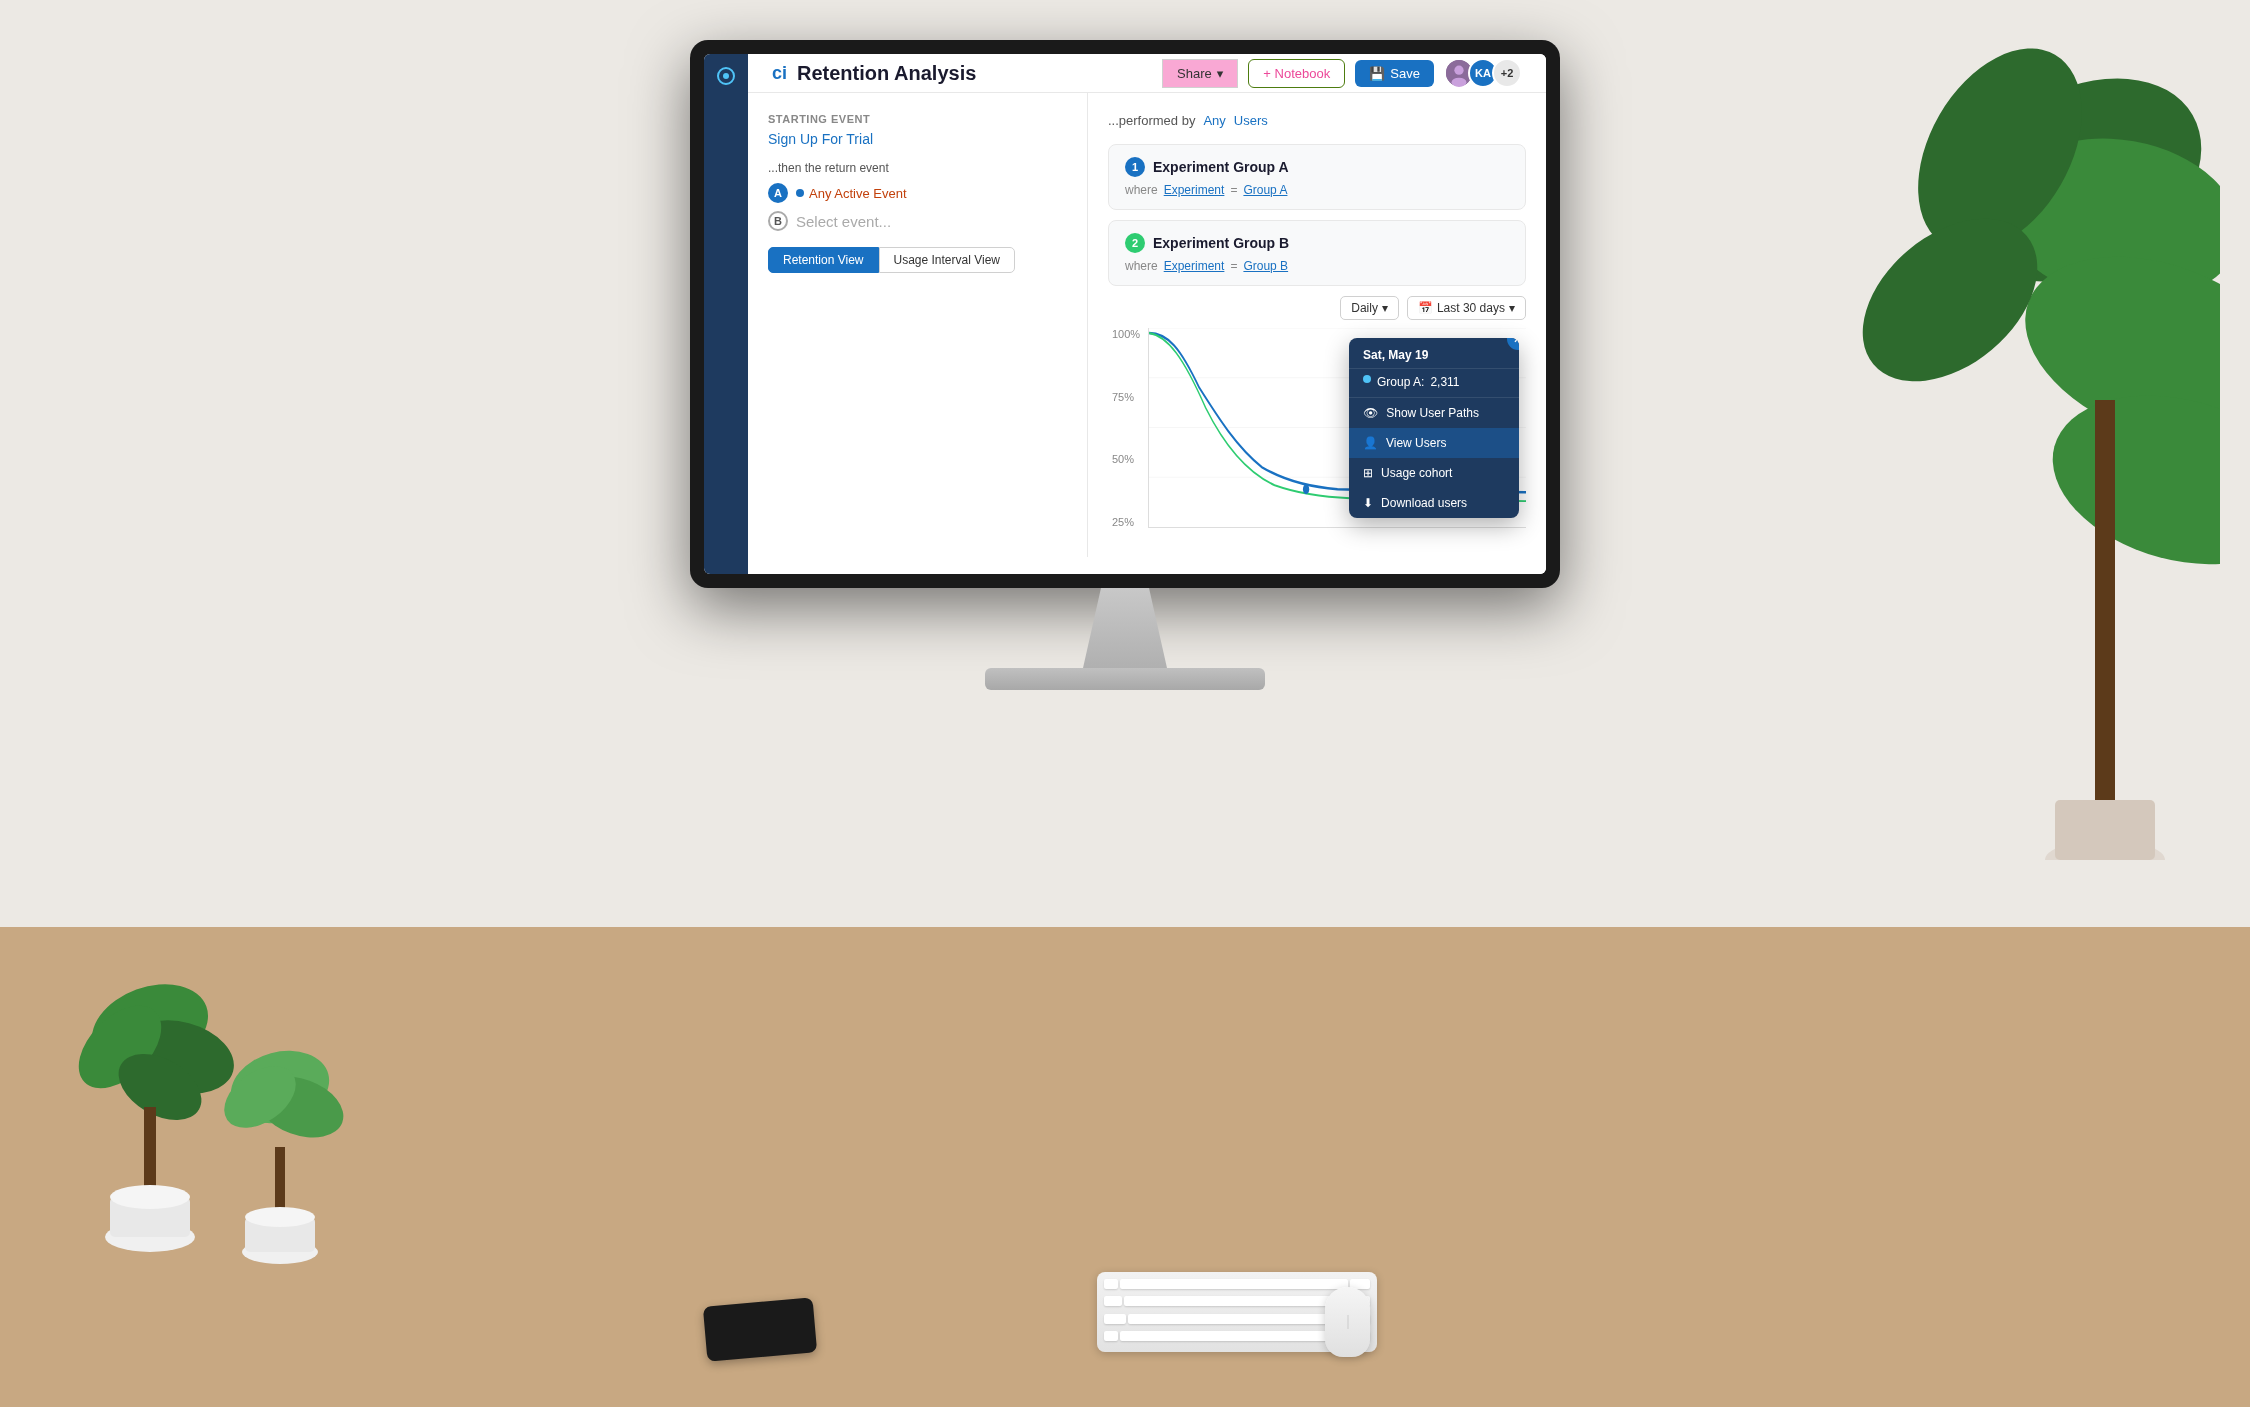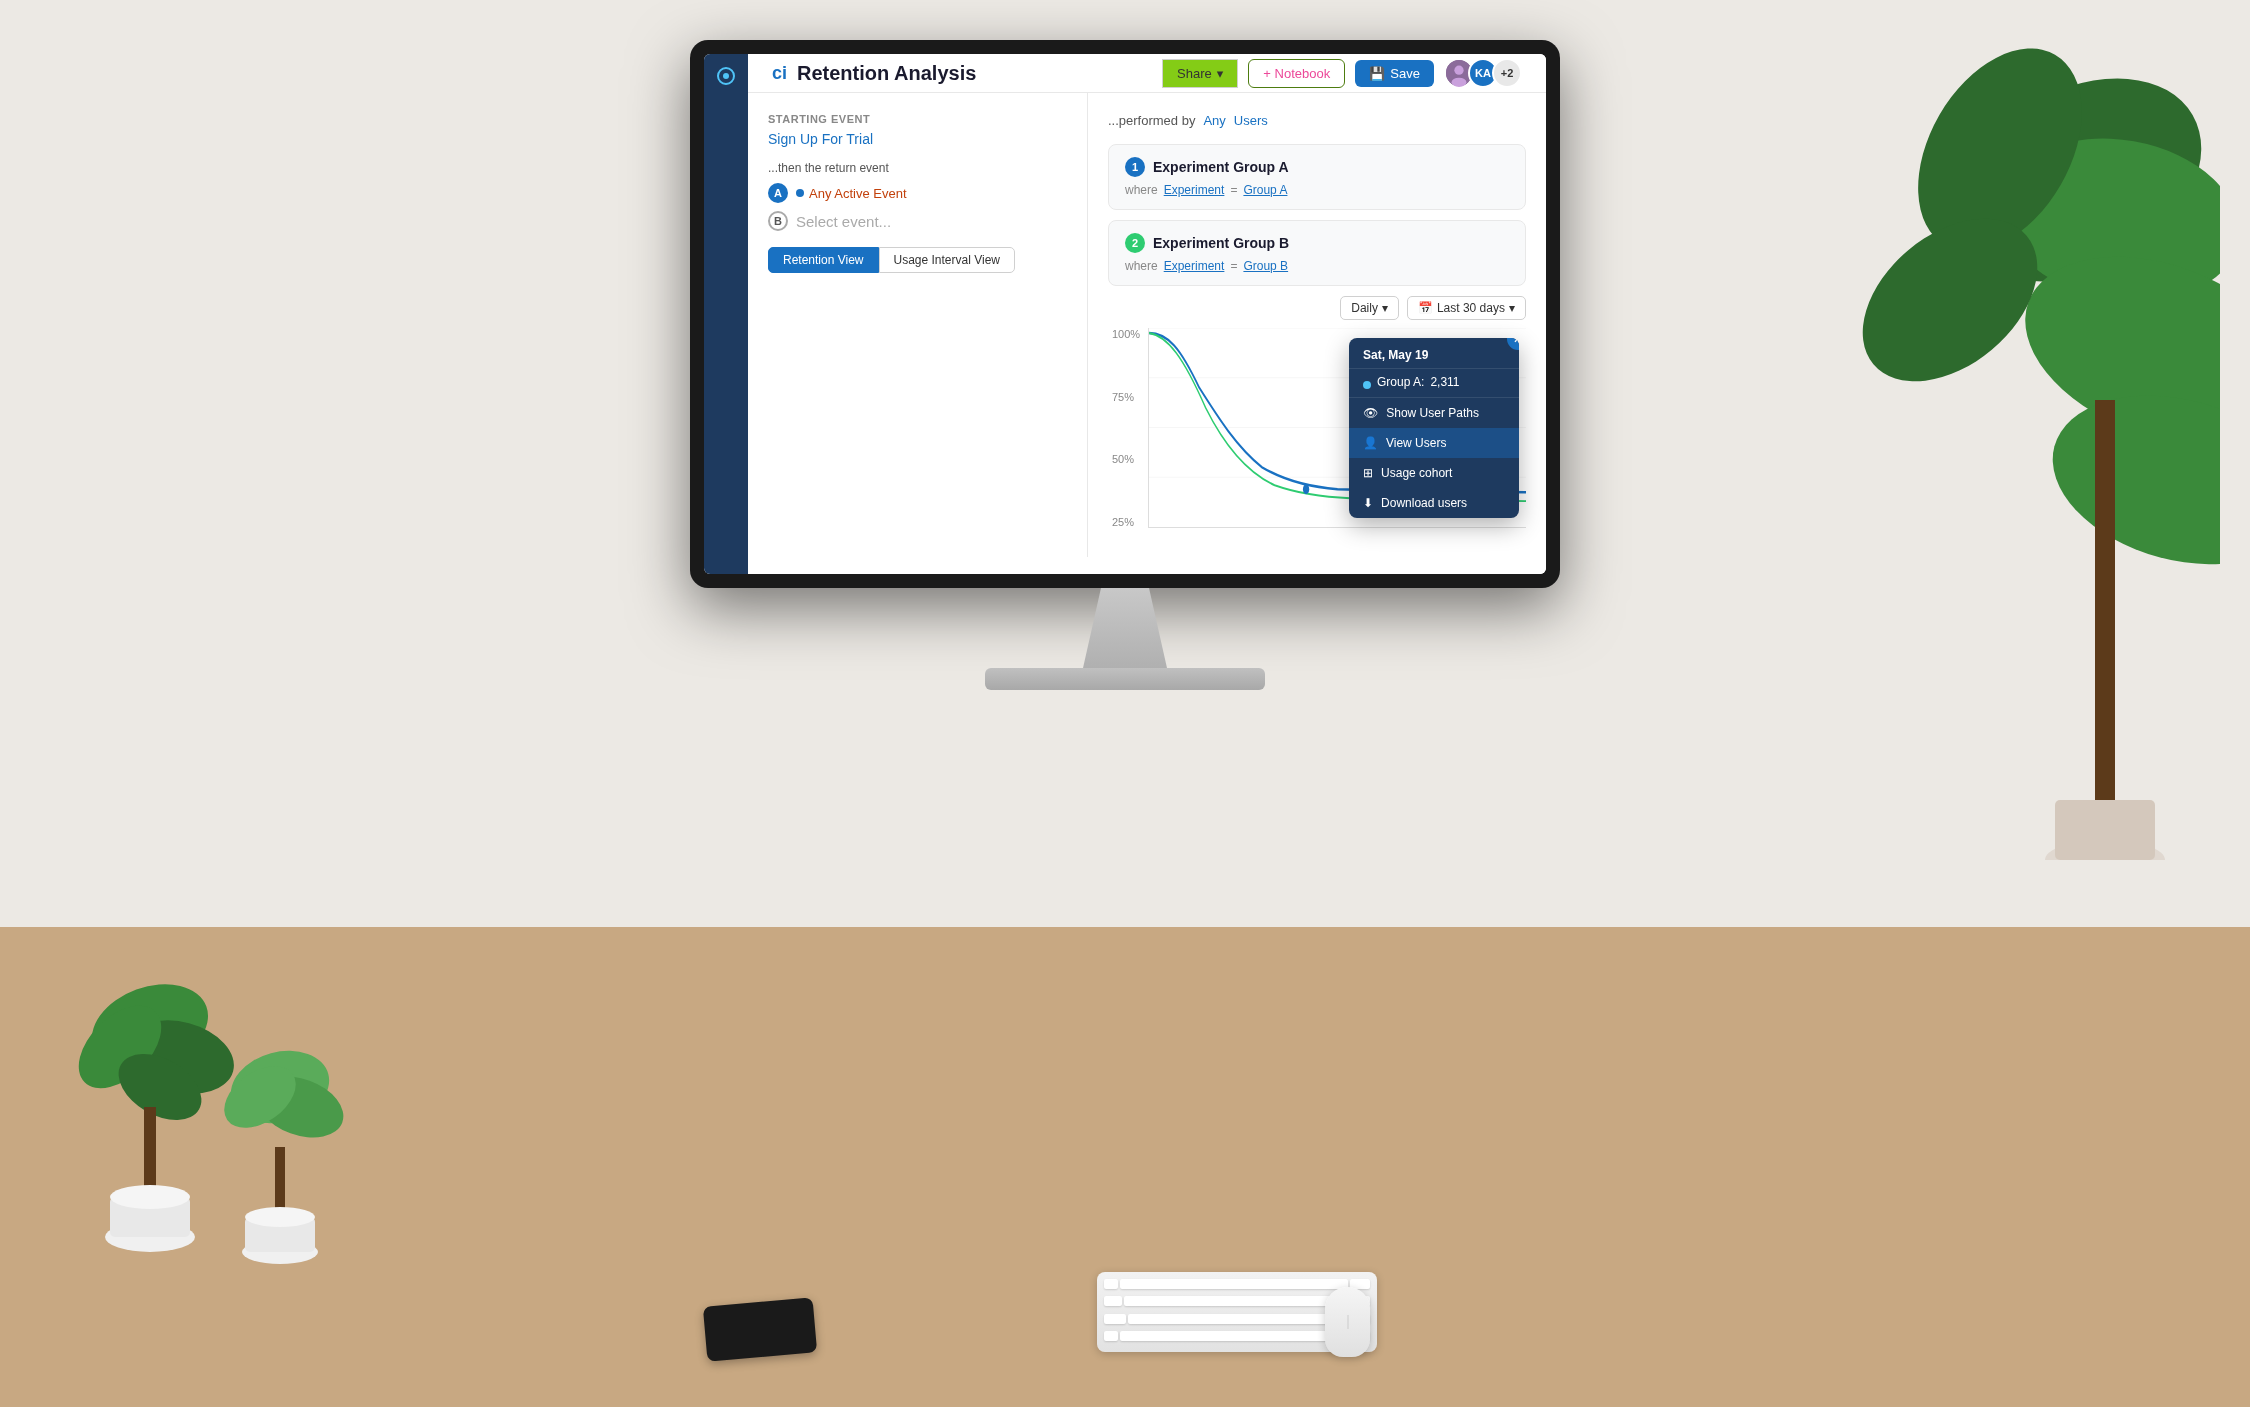--- a/index.html
+++ b/index.html
@@ -133,21 +133,21 @@
       gap: 10px;
     }
 
     .btn-share {
       display: flex;
       align-items: center;
       gap: 5px;
       padding: 6px 14px;
       border: 1px solid #d0d0d0;
       border-radius: 0;
-      background: #84cc16;
+      background: #f9a8d4;
       font-size: 13px;
       color: #333;
       cursor: pointer;
     }
 
     .btn-notebook {
       display: flex;
       align-items: center;
       gap: 5px;
       padding: 6px 14px;
@@ -451,21 +451,21 @@
       padding: 10px 14px 6px;
       font-size: 12px;
       font-weight: 600;
       border-bottom: 1px solid rgba(255,255,255,0.1);
     }
 
     .tooltip-value {
       padding: 6px 14px 8px;
       font-size: 12px;
       display: flex;
-      align-items: flex-end;
+      align-items: flex-start;
       gap: 6px;
       border-bottom: 1px solid rgba(255,255,255,0.1);
     }
 
     .tooltip-dot {
       width: 8px;
       height: 8px;
       border-radius: 50%;
       background: #4fc3f7;
       flex-shrink: 0;

